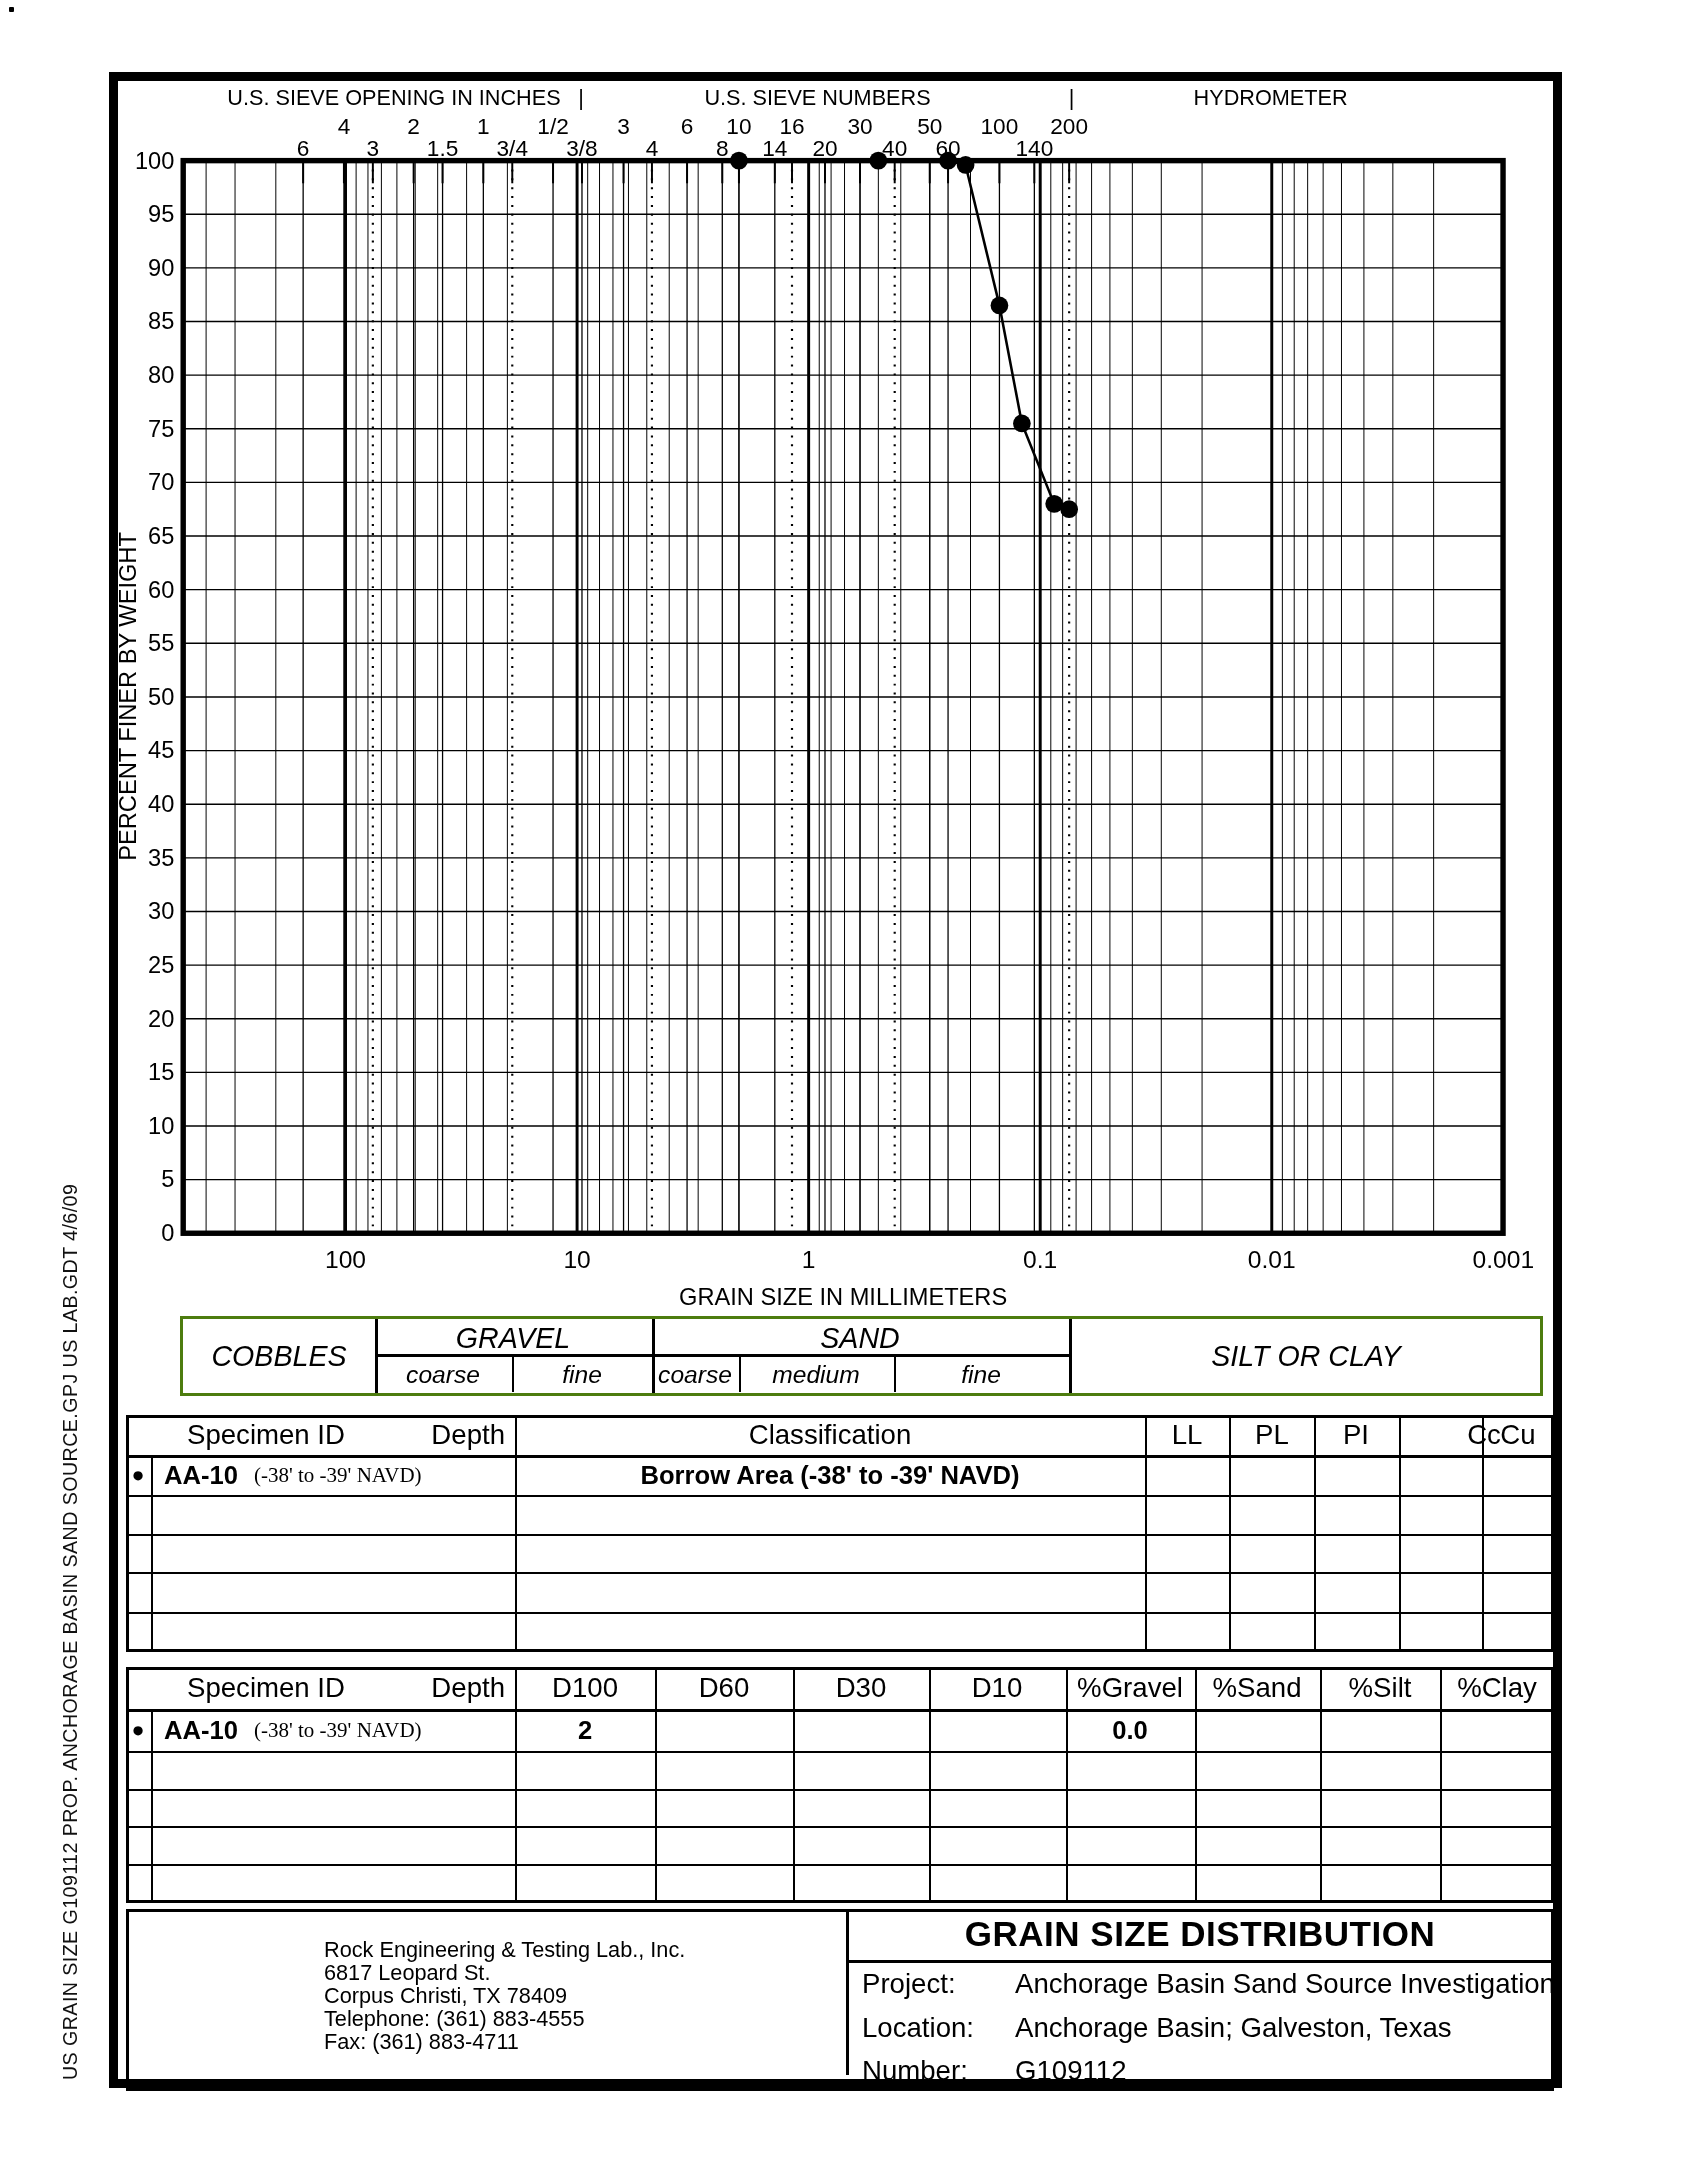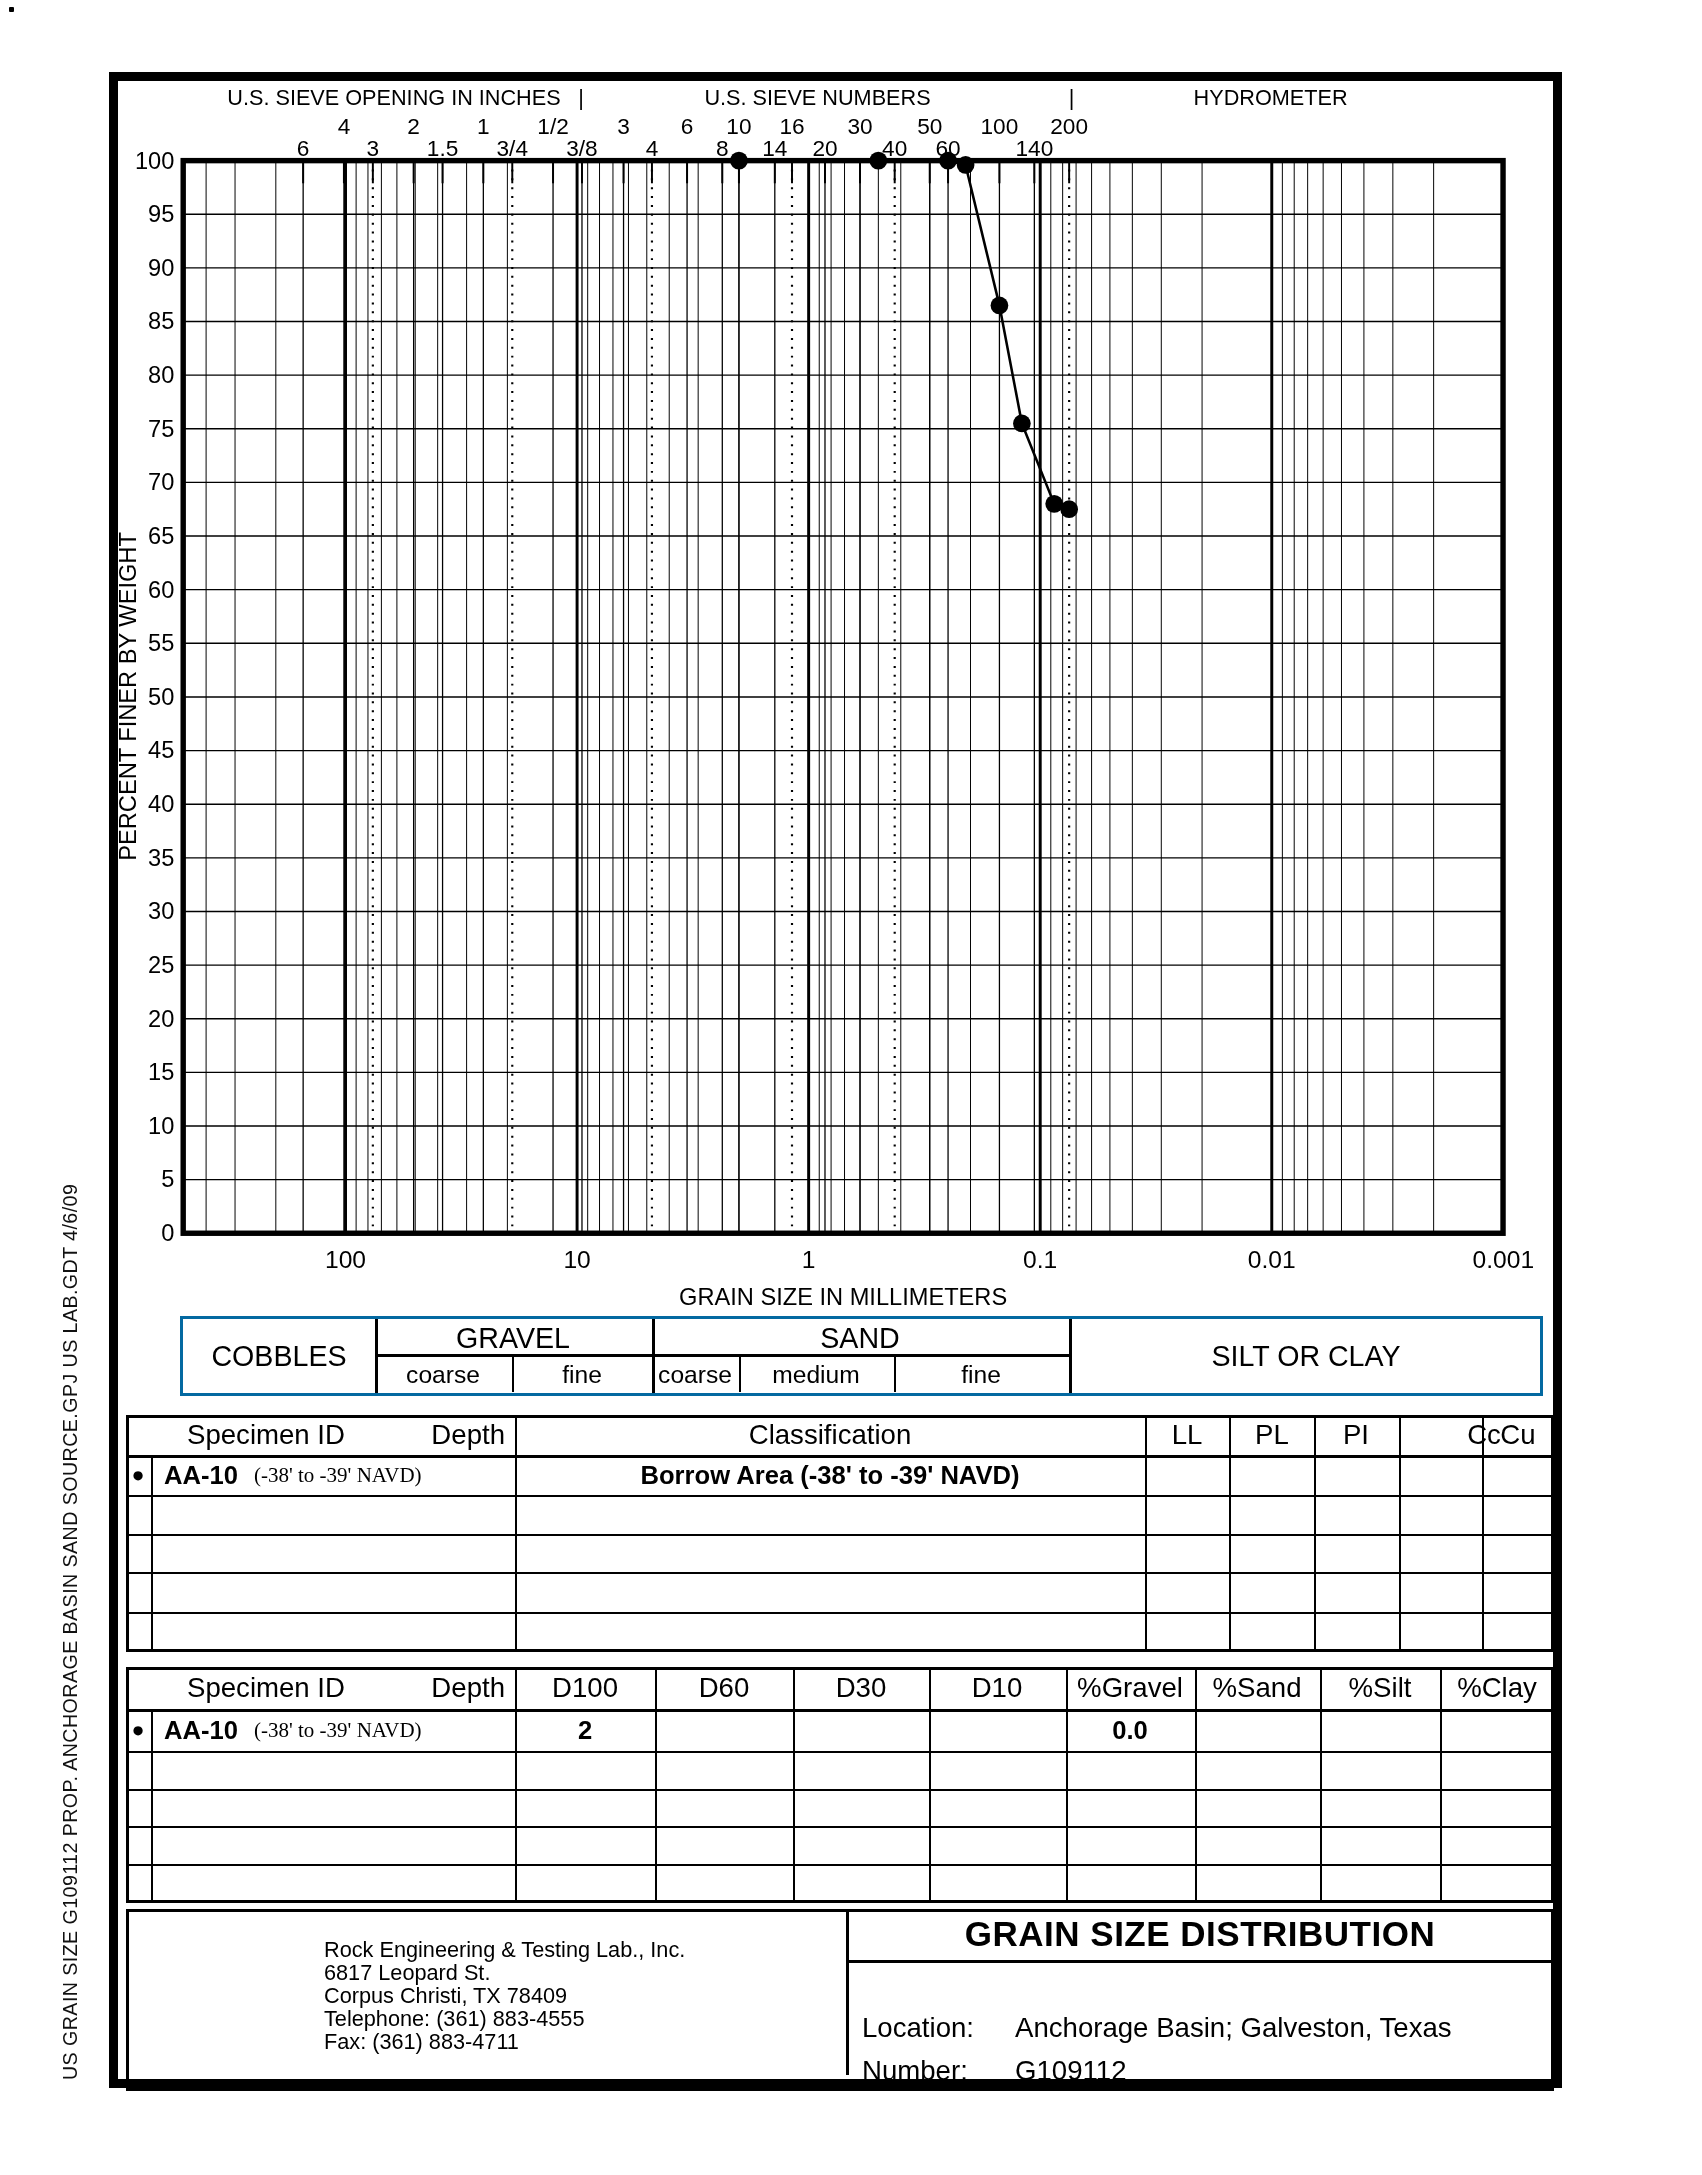--- a/index.html
+++ b/index.html
@@ -4,21 +4,21 @@
 <style>
   html,body{margin:0;padding:0;background:#fff;}
   .page{position:relative;width:1702px;height:2175px;background:#fff;overflow:hidden;
         font-family:"Liberation Sans",sans-serif;color:#000;}
   .page-border{position:absolute;left:109px;top:72px;width:1435px;height:1998px;border:9.9px solid #000;}
   .speck{position:absolute;left:8.9px;top:6.9px;width:4.9px;height:4.9px;background:#000;border-radius:1px;}
   .sidebar-text{position:absolute;left:59px;top:2080px;transform:rotate(-90deg);transform-origin:0 0;
         white-space:nowrap;font-size:19.7px;letter-spacing:0.4px;color:#111;}
   svg{position:absolute;left:0;top:0;}
   
-  .cb-box{position:absolute;left:180px;top:1316px;width:1357px;height:74px;border:3px solid #0369a1;}
+  .cb-box{position:absolute;left:180px;top:1316px;width:1357px;height:74px;border:3px solid #4d7c0f;font-style:italic;}
   .cb-line{position:absolute;background:#000;}
   .cb-label{position:absolute;transform:translateX(-50%);white-space:nowrap;text-align:center;}
   .cb-big{font-size:28.6px;}
   .cb-sub{font-size:24.6px;}
   .cb-full{top:0;height:74px;line-height:74px;}
   .cb-tophalf{top:0;height:36px;line-height:39px;}
   .cb-bothalf{top:38px;height:36px;line-height:35px;}
   
   .tbl-border{position:absolute;border:3px solid #000;}
   .tline{position:absolute;background:#000;}
@@ -344,20 +344,23 @@
     <div class="f-divider"></div>
     <div class="addr">
       <div>Rock Engineering &amp; Testing Lab., Inc.</div>
       <div>6817 Leopard St.</div>
       <div>Corpus Christi, TX 78409</div>
       <div>Telephone:  (361) 883-4555</div>
       <div>Fax:  (361) 883-4711</div>
     </div>
     <div class="f-title">GRAIN SIZE DISTRIBUTION</div>
     <div class="f-rule"></div>
+    <div class="f-row" style="top:56px;">
+      <span class="f-label">Project:</span><span>Anchorage Basin Sand Source Investigation</span>
+    </div>
     <div class="f-row" style="top:100px;">
       <span class="f-label">Location:</span><span>Anchorage Basin; Galveston, Texas</span>
     </div>
     <div class="f-row" style="top:143px;">
       <span class="f-label">Number:</span><span>G109112</span>
     </div>
   </div>
 </div>
 
 

